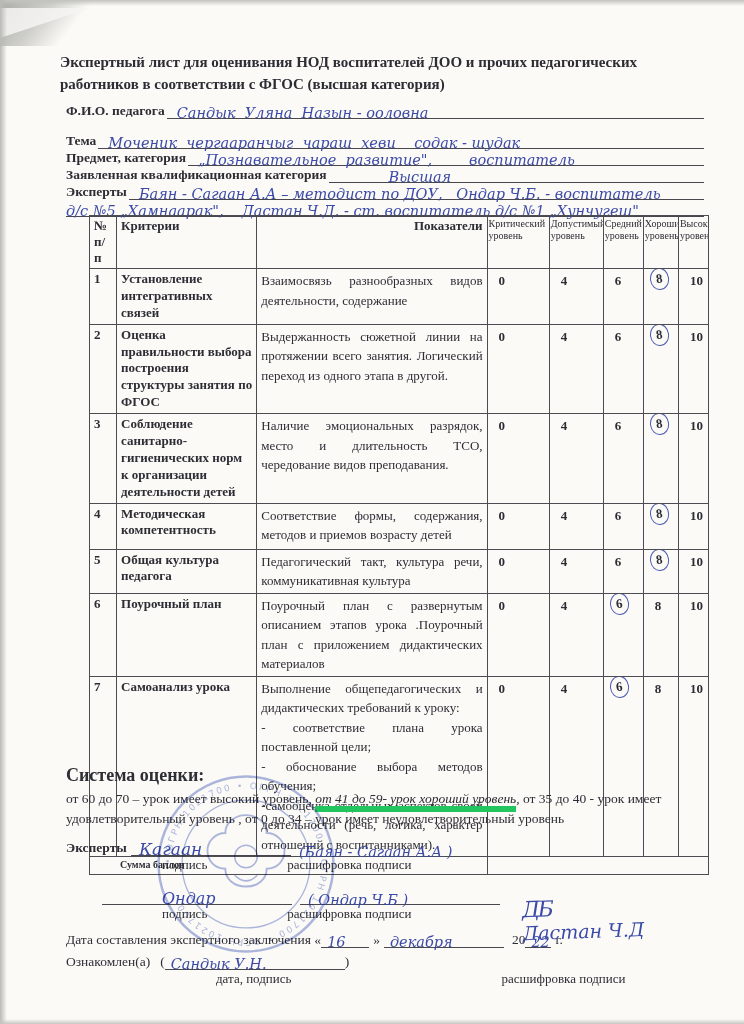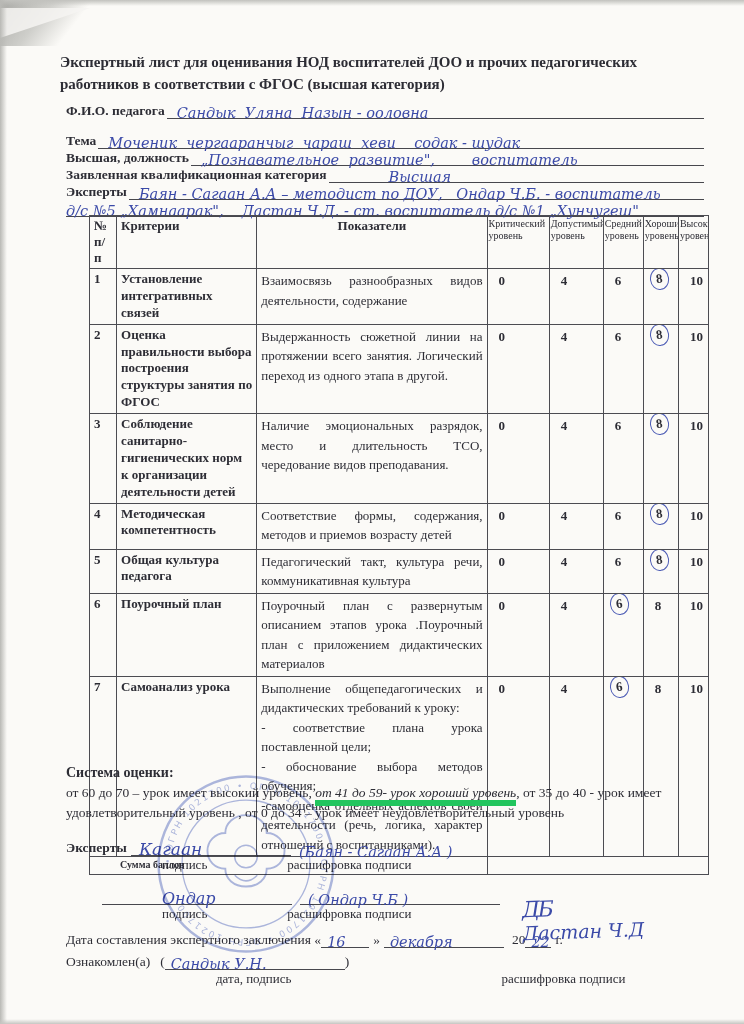--- a/index.html
+++ b/index.html
@@ -44,21 +44,21 @@
   .score-table col.c-l4{width:35px;} .score-table col.c-l5{width:30px;}
   td.crit{font-weight:bold;line-height:1.3;}
   td.ind{text-align:justify;line-height:1.5;white-space:pre-line;}
   td.score{font-weight:bold;text-align:left;padding-left:6px;}
   td.score span{display:inline-block;line-height:1.2;padding:2px 5px;}
   td.score span.circled{border:1.7px solid #4d5cb5;border-radius:50%;
       transform:rotate(-7deg);margin-top:-3px;}
   td.sum{font-weight:bold;padding-left:30px;font-size:10px;}
 
   .grading{position:absolute;left:66px;top:762px;width:624px;font-size:13.5px;line-height:1.5;}
-  .grading .head{font-weight:bold;font-size:14px;}
+  .grading .head{font-weight:bold;font-size:18px;}
   .pen-underline{border-bottom:6px solid #22c55e;font-style:italic;}
 
   .sig-block{position:absolute;left:66px;top:836px;width:640px;font-size:13.5px;}
   .sig-row{display:flex;align-items:flex-end;height:20px;}
   .seg{border-bottom:1px solid #47474d;position:relative;height:18px;}
   .seg .hand{position:absolute;bottom:-4px;left:8px;}
   .cap-row{display:flex;font-size:13px;margin-top:1px;gap:40px;}
   .side-sign{position:absolute;left:408px;top:38px;font-size:19px;transform:rotate(-2deg);}
   .side-sign .swash{font-size:22px;letter-spacing:-2px;}
   .dateline{display:flex;align-items:flex-end;height:22px;margin-top:4px;}
@@ -86,21 +86,21 @@
           <span class="hand">Сандык  Уляна  Назын - ооловна</span>
         </span>
       </div>
       <div class="frow" style="margin-top:13px;">
         <span class="flabel">Тема</span>
         <span class="fill">
           <span class="hand">Моченик  чергааранчыг  чараш  хеви    содак - шудак</span>
         </span>
       </div>
       <div class="frow">
-        <span class="flabel">Высшая, должность</span>
+        <span class="flabel">Предмет, категория</span>
         <span class="fill">
           <span class="hand">„Познавательное  развитие",        воспитатель</span>
         </span>
       </div>
       <div class="frow">
         <span class="flabel">Заявленная квалификационная категория</span>
         <span class="fill">
           <span class="hand" style="left:60px">Высшая</span>
         </span>
       </div>
@@ -125,21 +125,21 @@
         <col class="c-l1">
           <col class="c-l2">
           <col class="c-l3">
           <col class="c-l4">
           <col class="c-l5">
       </colgroup>
       <tbody>
           <tr style="height:42px">
         <th>№ п/п</th>
         <th>Критерии</th>
-        <th style="text-align:center">Показатели</th>
+        <th style="text-align:right">Показатели</th>
         <th class="lvl">Критический уровень</th>
         <th class="lvl">Допустимый уровень</th>
         <th class="lvl">Средний уровень</th>
         <th class="lvl">Хороший уровень</th>
         <th class="lvl">Высокий уровень</th>
       </tr>
 
       <tr style="height:44px">
         <td class="crit">1</td>
         <td class="crit">Установление интегративных связей</td>

